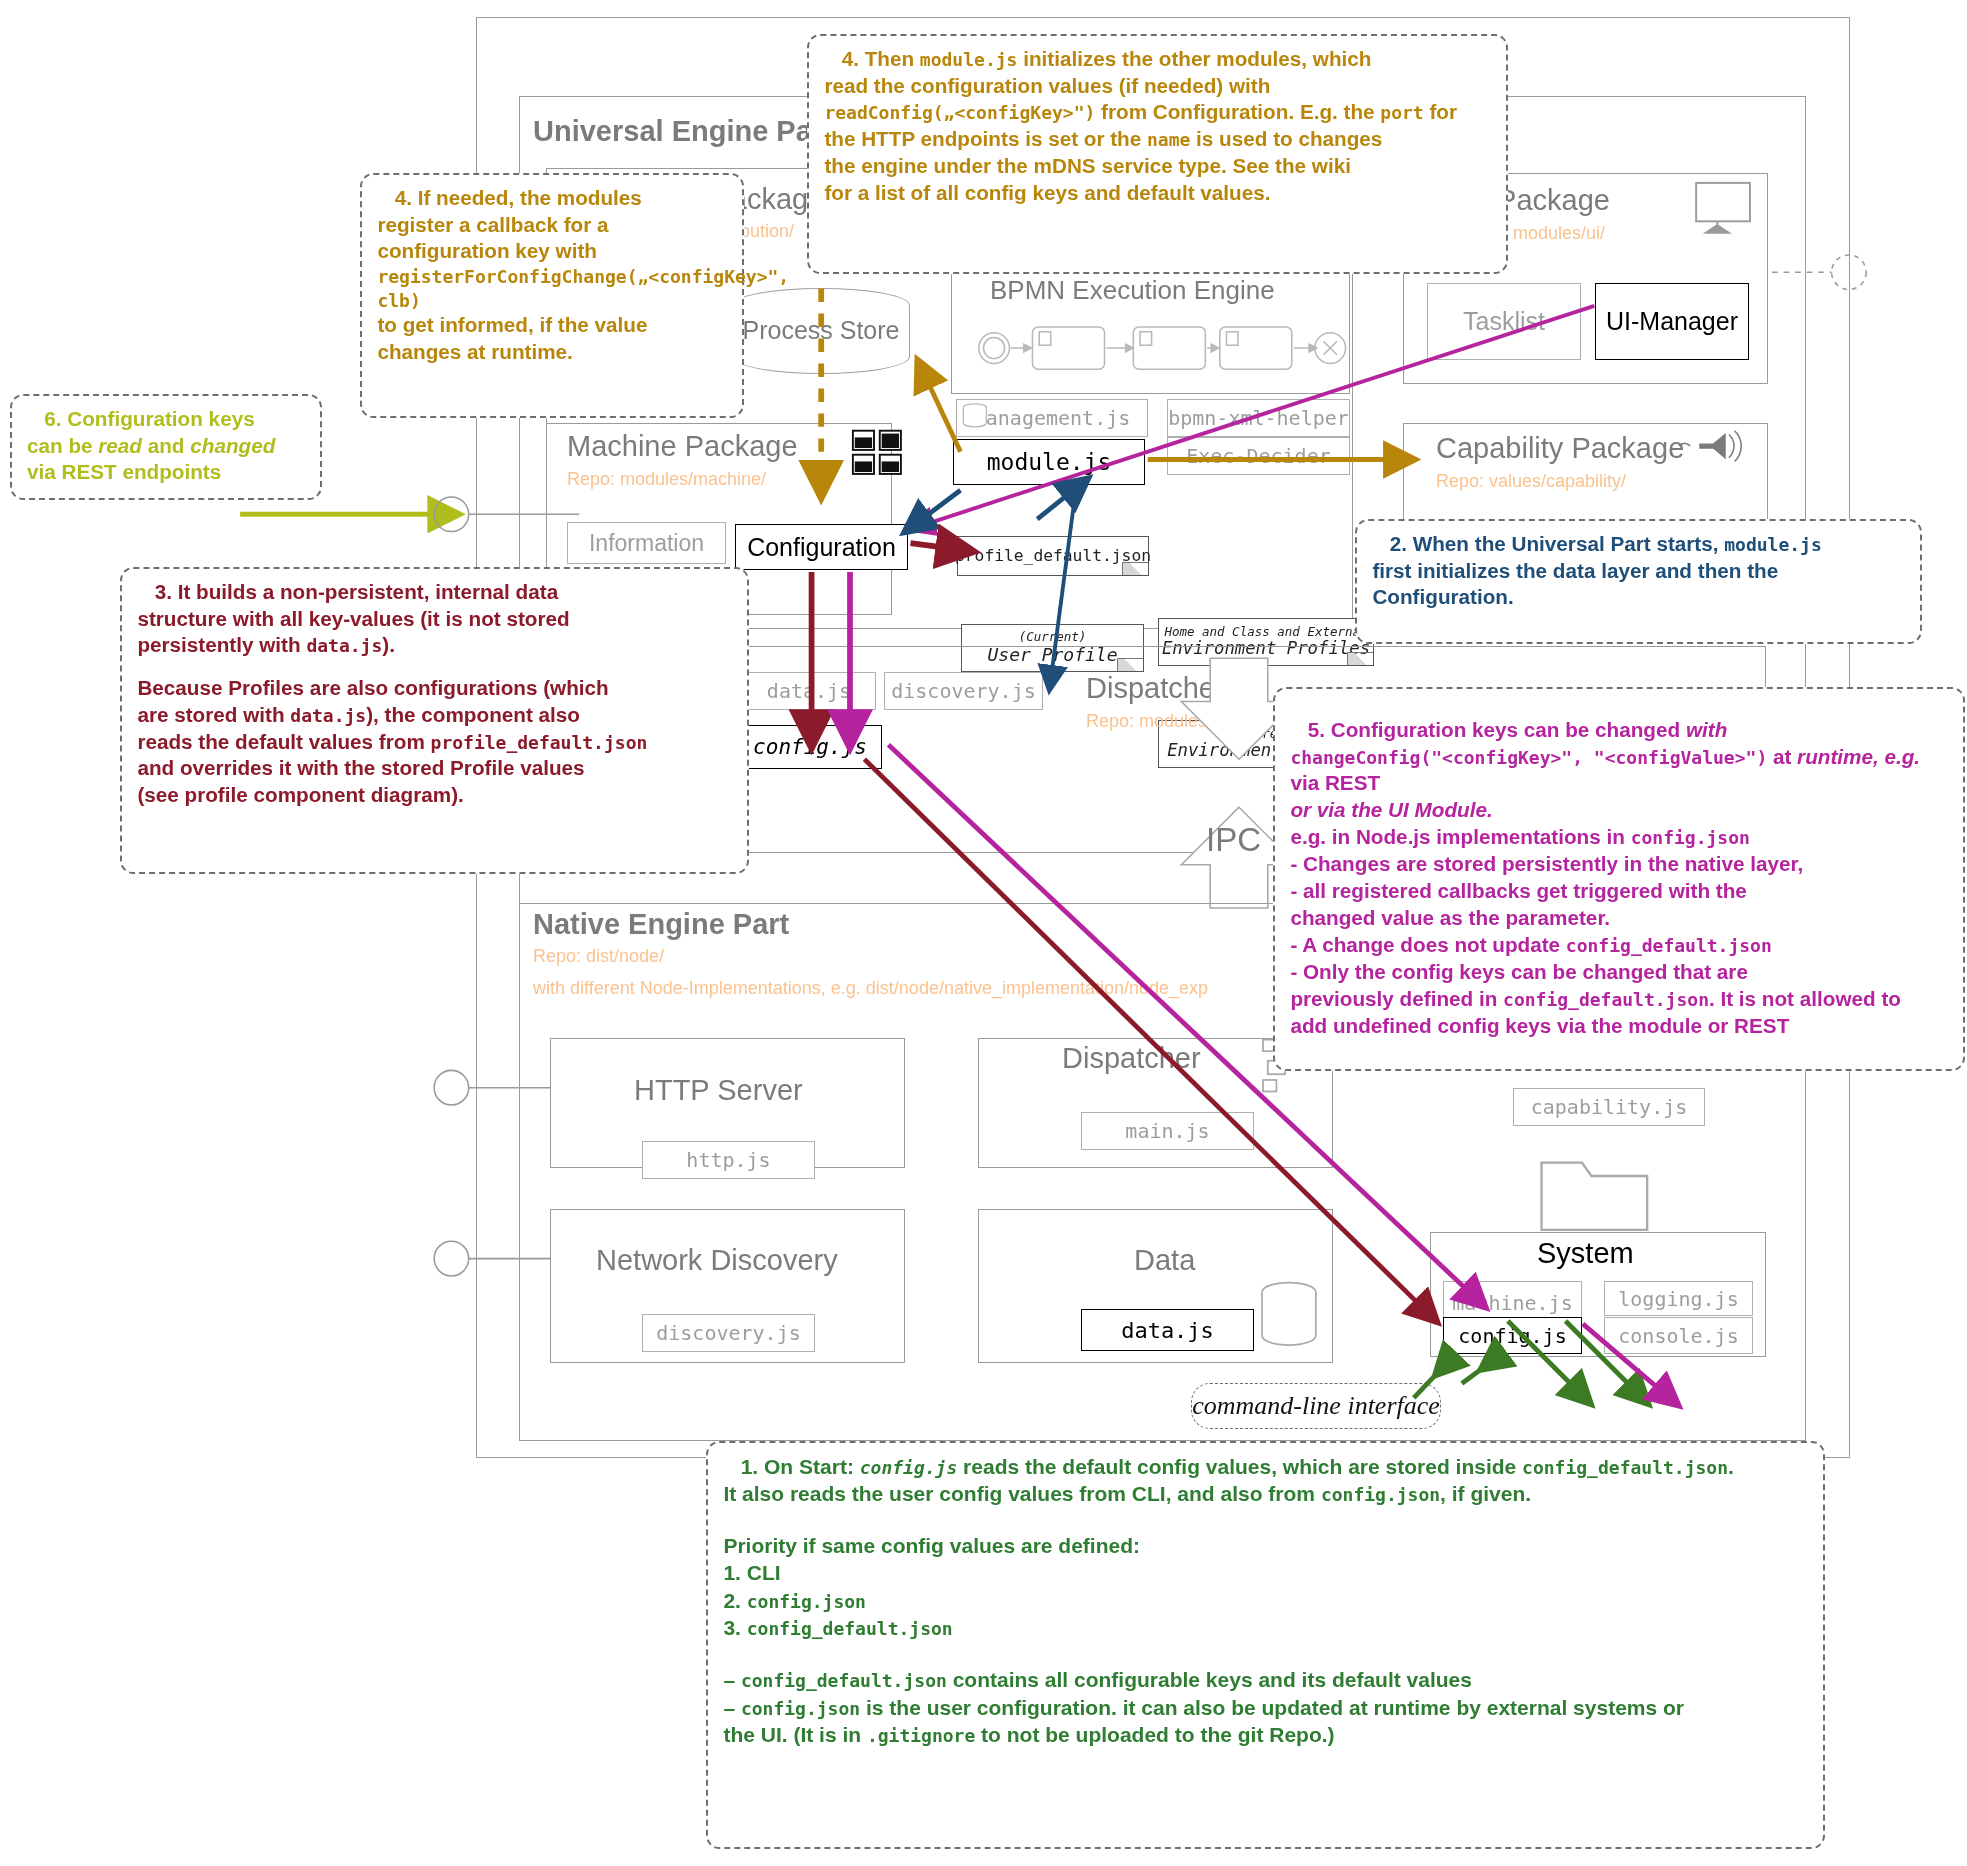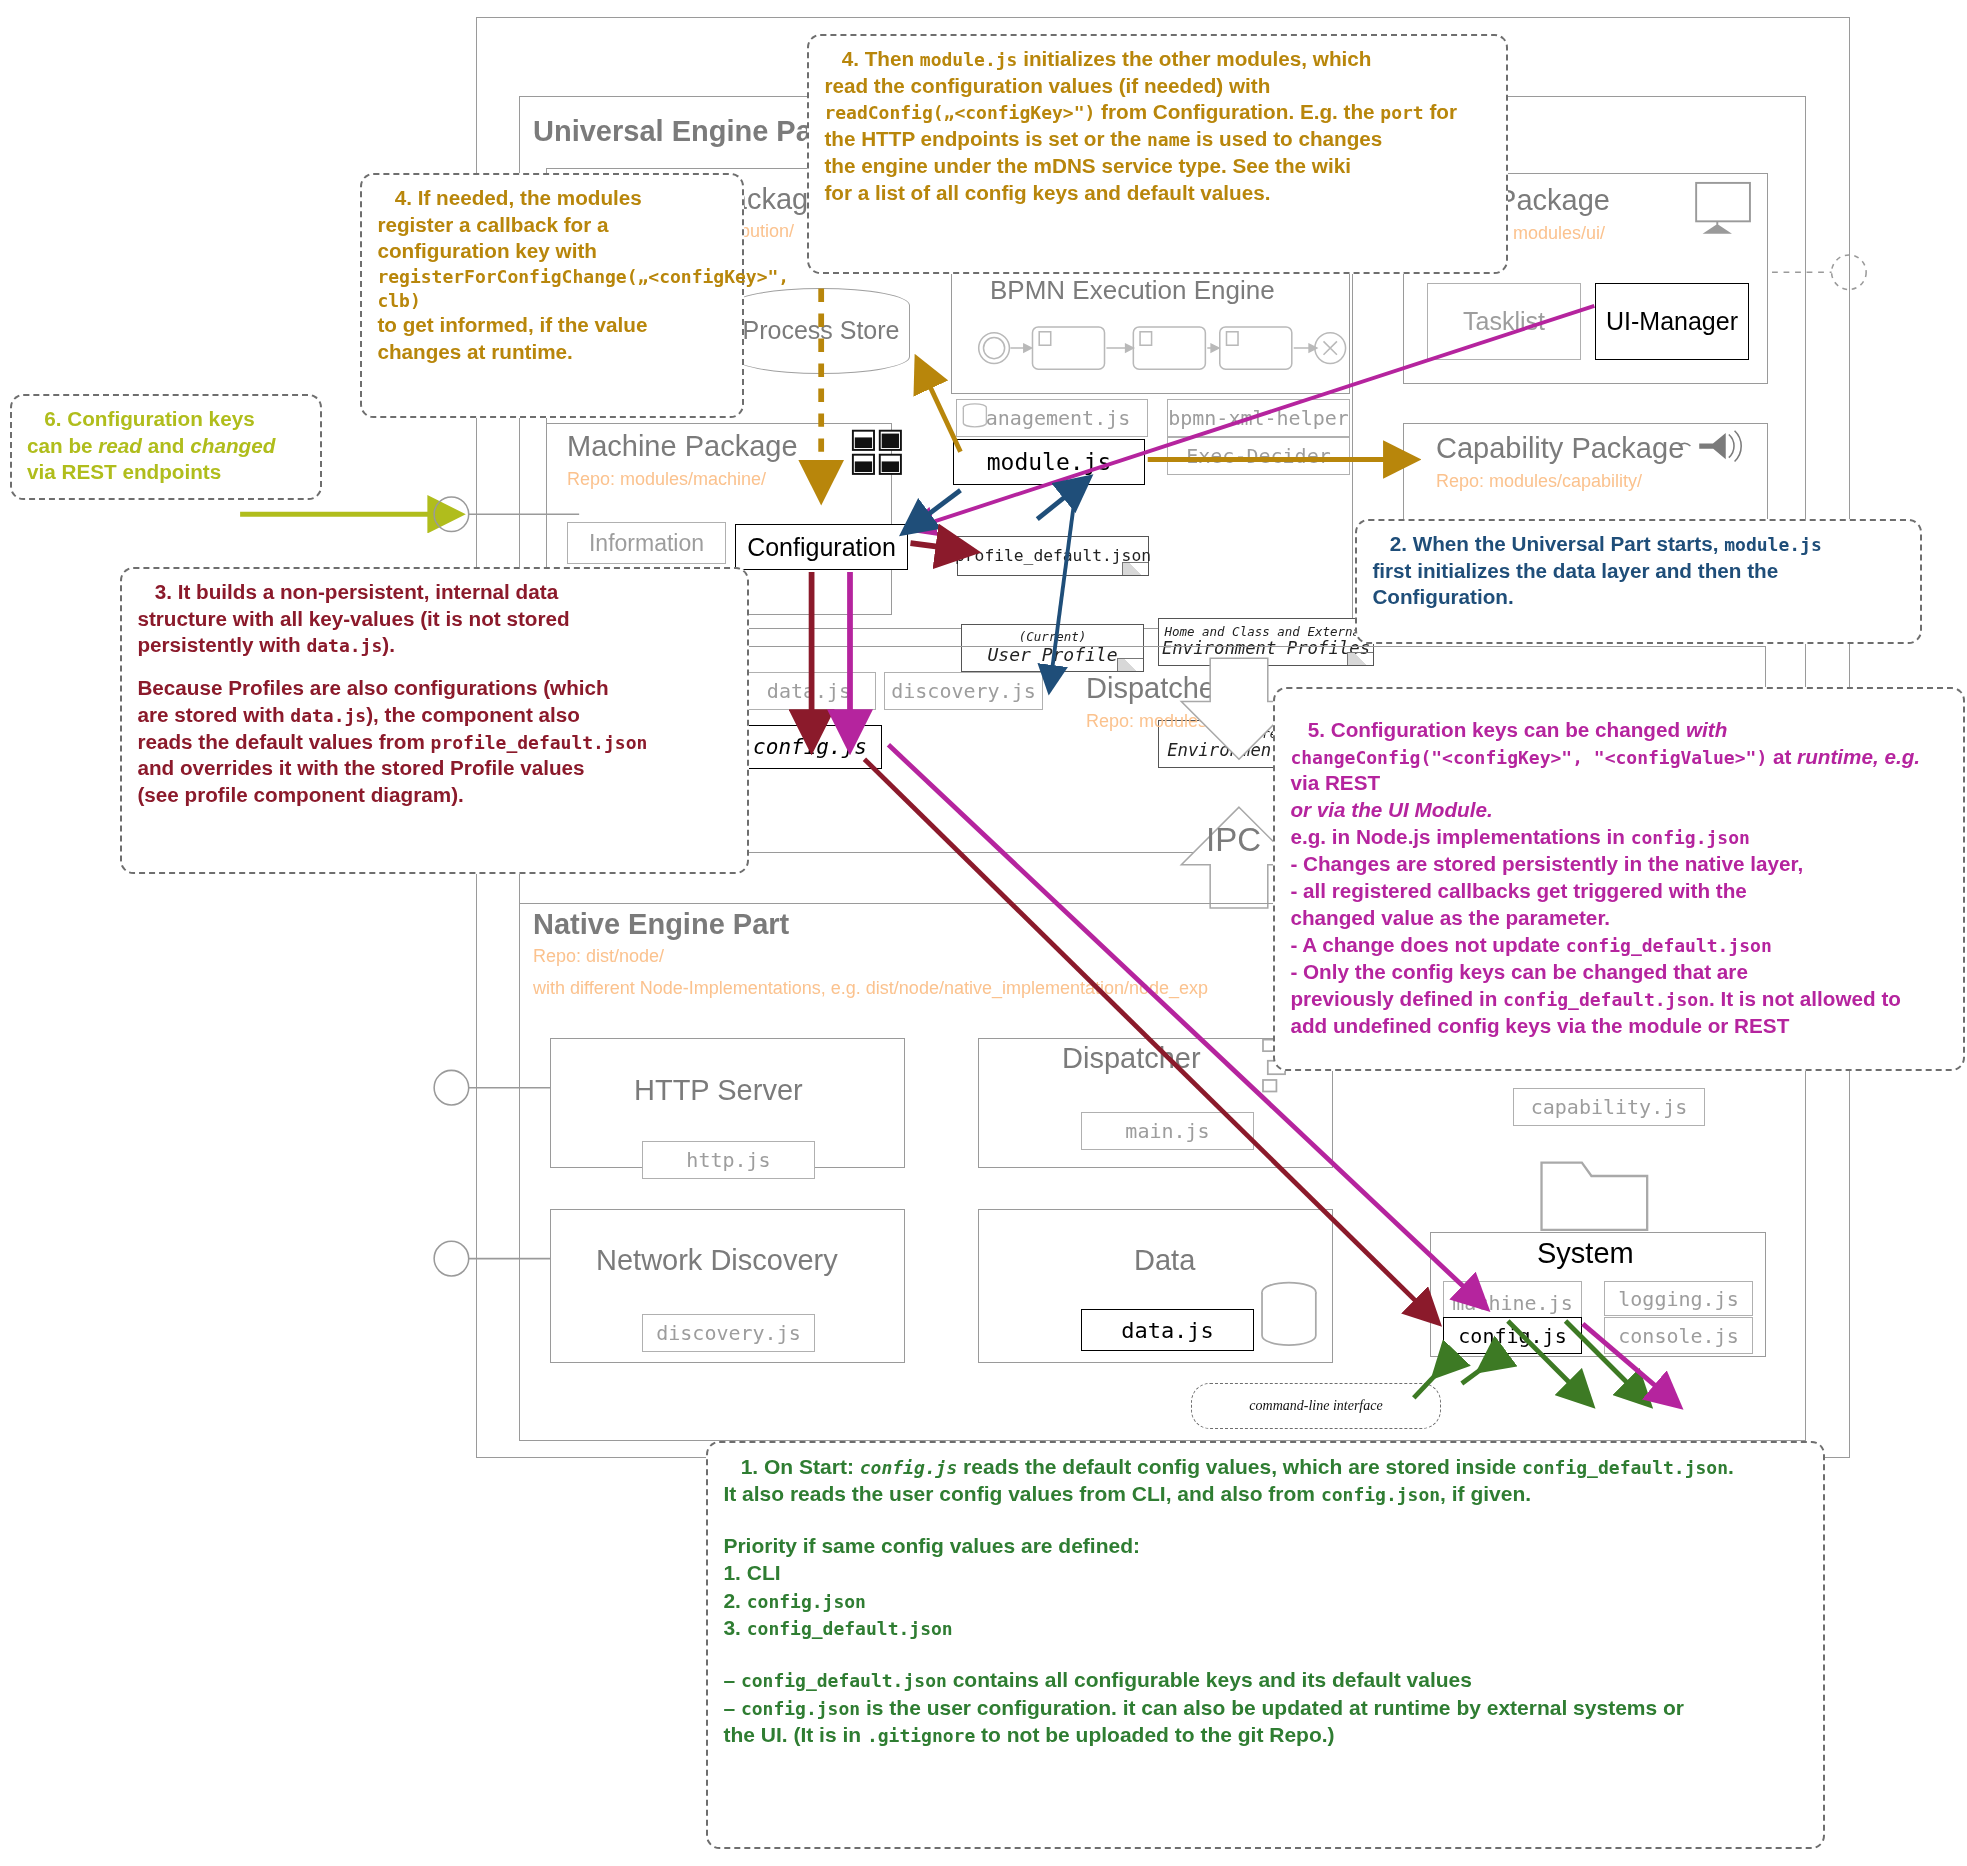--- a/index.html
+++ b/index.html
@@ -102,21 +102,21 @@
       <g stroke="#9a9a9a" fill="#fff" stroke-width="2">
         <rect x="1766" y="190" width="56" height="40"></rect>
         <path d="M1788 230 v8 M1776 242 h24 l-12 -8z" fill="#9a9a9a"></path>
       </g>
     </svg>
   <div class="abs comp plain" style="left:1427px;top:283px;width:154px;height:77px;font-size:25px;">Tasklist</div>
   <div class="abs comp plain hi" style="left:1595px;top:283px;width:154px;height:77px;font-size:25px;">UI-Manager</div>
 
   <div class="abs pkg" style="left:1403px;top:423px;width:365px;height:192px;"></div>
   <div class="abs label-grey" style="left:1436px;top:432px;">Capability Package</div>
-  <div class="abs pkg-repo left" style="left:1436px;top:471px;">Repo: modules/capability/</div>
+  <div class="abs pkg-repo left" style="left:1436px;top:471px;">Repo: values/capability/</div>
   <svg class="ov" viewBox="0 0 2048 1943" width="1967" height="1867">
       <g stroke="#7b7b7b" fill="#7b7b7b" stroke-width="1.6">
     <path d="M1770 462 h14 l12 -10 v24 l-12 -10 h-14z"></path>
     <path d="M1800 452 a16 16 0 0 1 0 24" fill="none"></path>
         <path d="M1806 448 a22 22 0 0 1 0 32" fill="none"></path>
     <path d="M1760 464 q-6 -6 -12 0" fill="none"></path>
       </g>
     </svg>
 
   <div class="abs pkg" style="left:546px;top:423px;width:346px;height:192px;"></div>
@@ -209,21 +209,21 @@
     </svg>
 
   <div class="abs pkg" style="left:1430px;top:1232px;width:336px;height:125px;"></div>
   <div class="abs label-black" style="left:1537px;top:1237px;">System</div>
   <div class="abs comp mono" style="left:1443px;top:1281px;width:139px;height:44px;">machine.js</div>
   <div class="abs comp mono" style="left:1604px;top:1281px;width:149px;height:35px;">logging.js</div>
   <div class="abs comp mono hi" style="left:1443px;top:1317px;width:139px;height:37px;">config.js</div>
   <div class="abs comp mono" style="left:1604px;top:1317px;width:149px;height:37px;">console.js</div>
 
   <div class="abs note" style="left:1191px;top:1383px;width:250px;height:46px;border-width:1.9px;border-radius:19px;display:flex;align-items:center;justify-content:center;padding:0;">
-    <span style="font-family:'Liberation Serif',serif;font-style:italic;font-weight:normal;font-size:14px;color:#111;">command-line interface</span>
+    <span style="font-family:'Liberation Serif',serif;font-style:italic;font-weight:normal;font-size:26px;color:#111;">command-line interface</span>
   </div>
   <div class="abs docshape" style="left:1453px;top:1381px;width:163px;height:50px;font-size:18px;">config_default.json</div>
   <div class="abs docshape" style="left:1633px;top:1381px;width:149px;height:50px;font-size:18px;">config.json</div>
 
   <svg class="ov" viewBox="0 0 2048 1943" width="1967" height="1867">
     <defs>
       <marker id="ah-orange" markerWidth="8" markerHeight="8" refX="2" refY="4" orient="auto">
           <path d="M0,0 L8,4 L0,8 z" fill="#b8860b"></path>
         </marker>
       <marker id="ah-olive" markerWidth="8" markerHeight="8" refX="2" refY="4" orient="auto">

